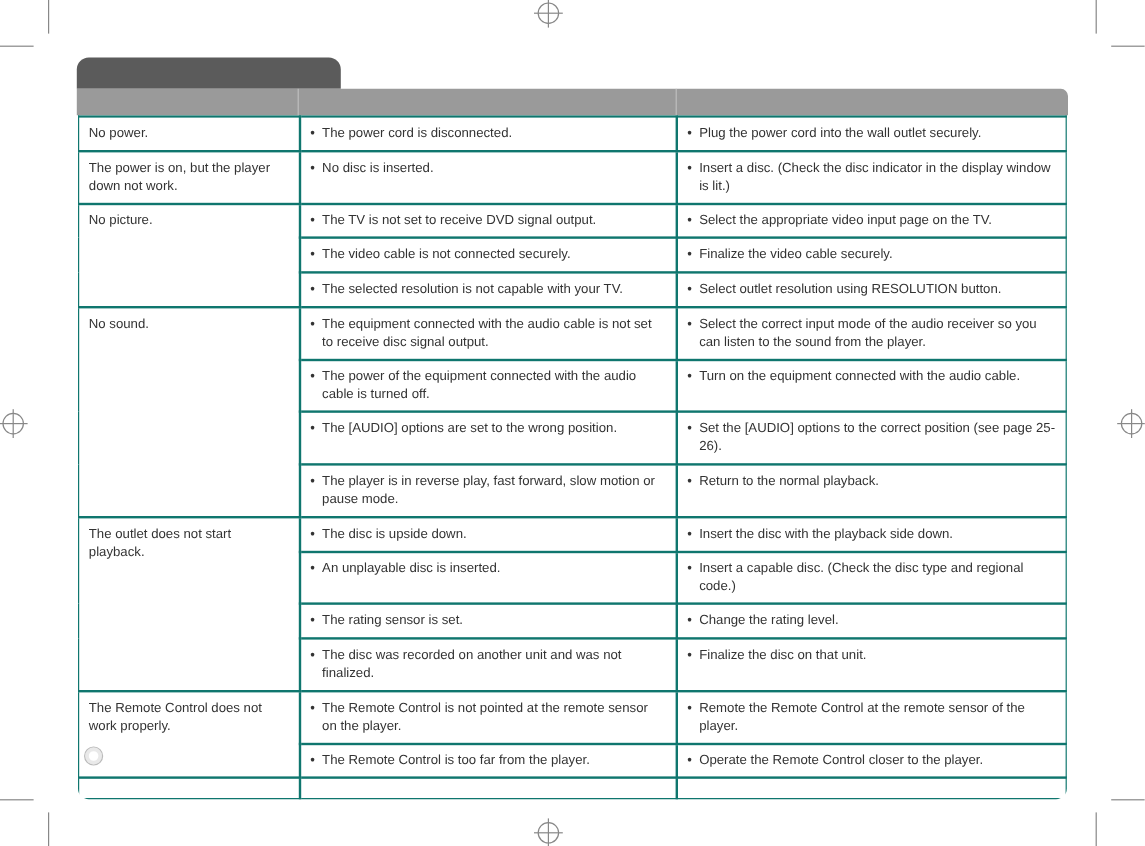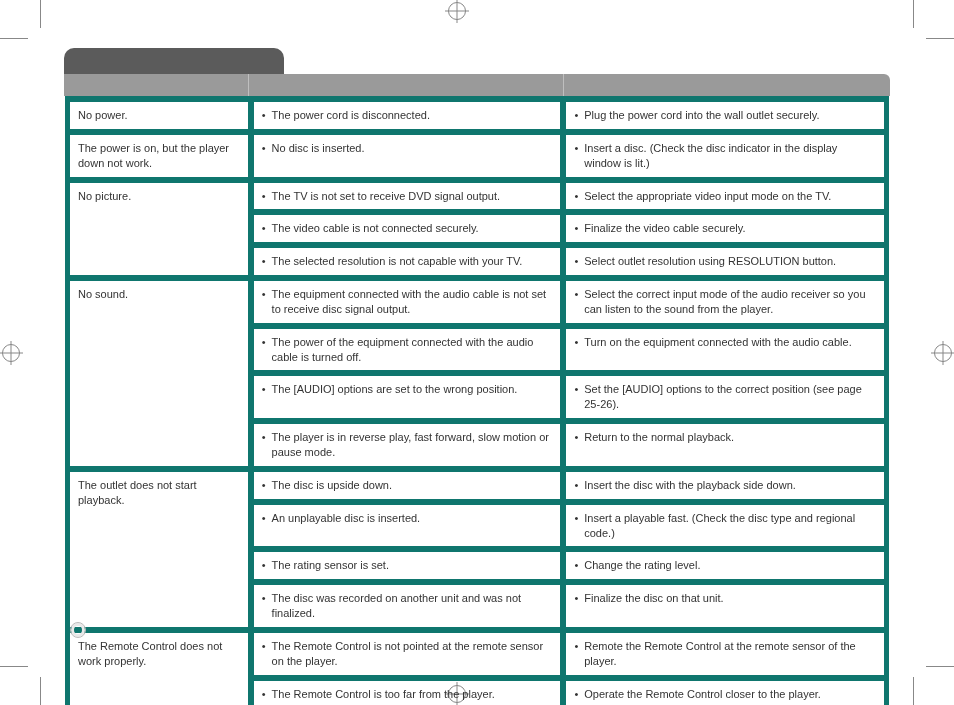--- a/index.html
+++ b/index.html
@@ -47,21 +47,21 @@
   table.tbl {
     border-collapse: collapse;
     width: 100%;
     border: 1px solid #888;
     border-top: none;
     border-bottom-left-radius: 10px;
     border-bottom-right-radius: 10px;
     overflow:hidden;
   }
   table.tbl td {
-    border: 6px solid #0f766e;
+    border: 2px solid #0f766e;
     padding: 6px 8px;
     vertical-align: top;
     font-size: 11px;
     line-height: 1.35;
   }
   td.col-symptom { width:185px; }
   td.col-cause   { width:315px; }
   td.col-fix     { width:326px; }
   .bullet-cell { padding-left:6px; }
   .bullet-line { display:flex; gap:6px; }
@@ -138,21 +138,21 @@
           <td class="col-symptom" rowspan="3"><span>No picture.</span></td>
           <td class="col-cause bullet-cell">
             <div class="bullet-line">
               <span class="bullet-dot">•</span>
               <span>The TV is not set to receive DVD signal output.</span>
             </div>
           </td>
           <td class="col-fix bullet-cell">
             <div class="bullet-line">
               <span class="bullet-dot">•</span>
-              <span>Select the appropriate video input mode on the TV.</span>
+              <span>Select the appropriate video input page on the TV.</span>
             </div>
           </td>
         </tr>
         <tr>
           <td class="col-cause bullet-cell">
             <div class="bullet-line">
               <span class="bullet-dot">•</span>
               <span>The video cable is not connected securely.</span>
             </div>
           </td>
@@ -252,21 +252,21 @@
         <tr>
           <td class="col-cause bullet-cell">
             <div class="bullet-line">
               <span class="bullet-dot">•</span>
               <span>An unplayable disc is inserted.</span>
             </div>
           </td>
           <td class="col-fix bullet-cell">
             <div class="bullet-line">
               <span class="bullet-dot">•</span>
-              <span>Insert a playable fast. (Check the disc type and regional code.)</span>
+              <span>Insert a capable disc. (Check the disc type and regional code.)</span>
             </div>
           </td>
         </tr>
         <tr>
           <td class="col-cause bullet-cell">
             <div class="bullet-line">
               <span class="bullet-dot">•</span>
               <span>The rating sensor is set.</span>
             </div>
           </td>

